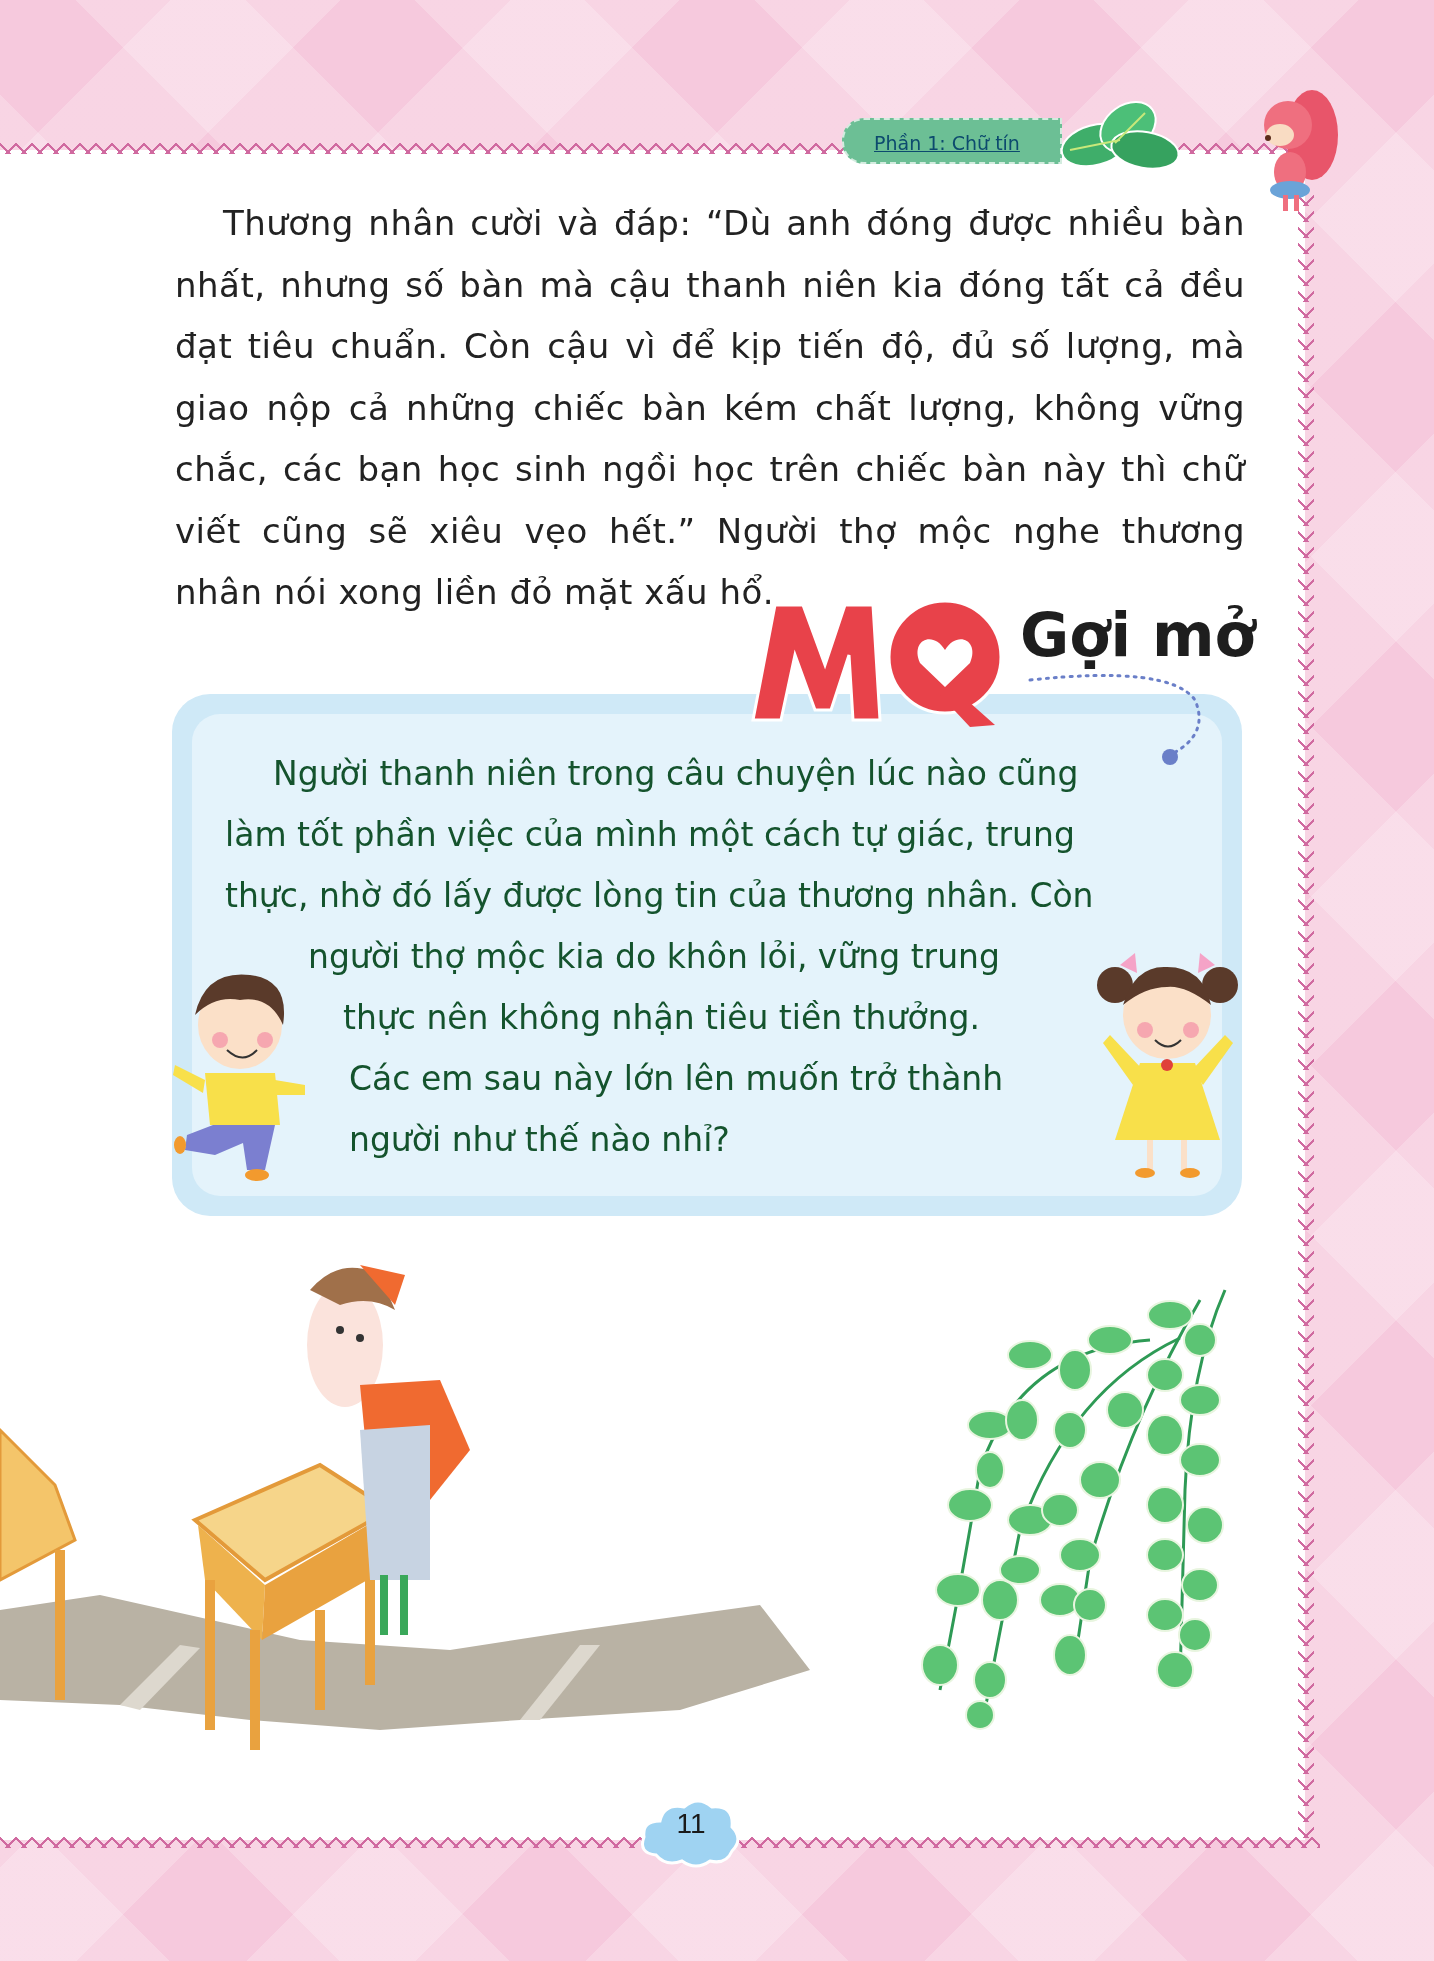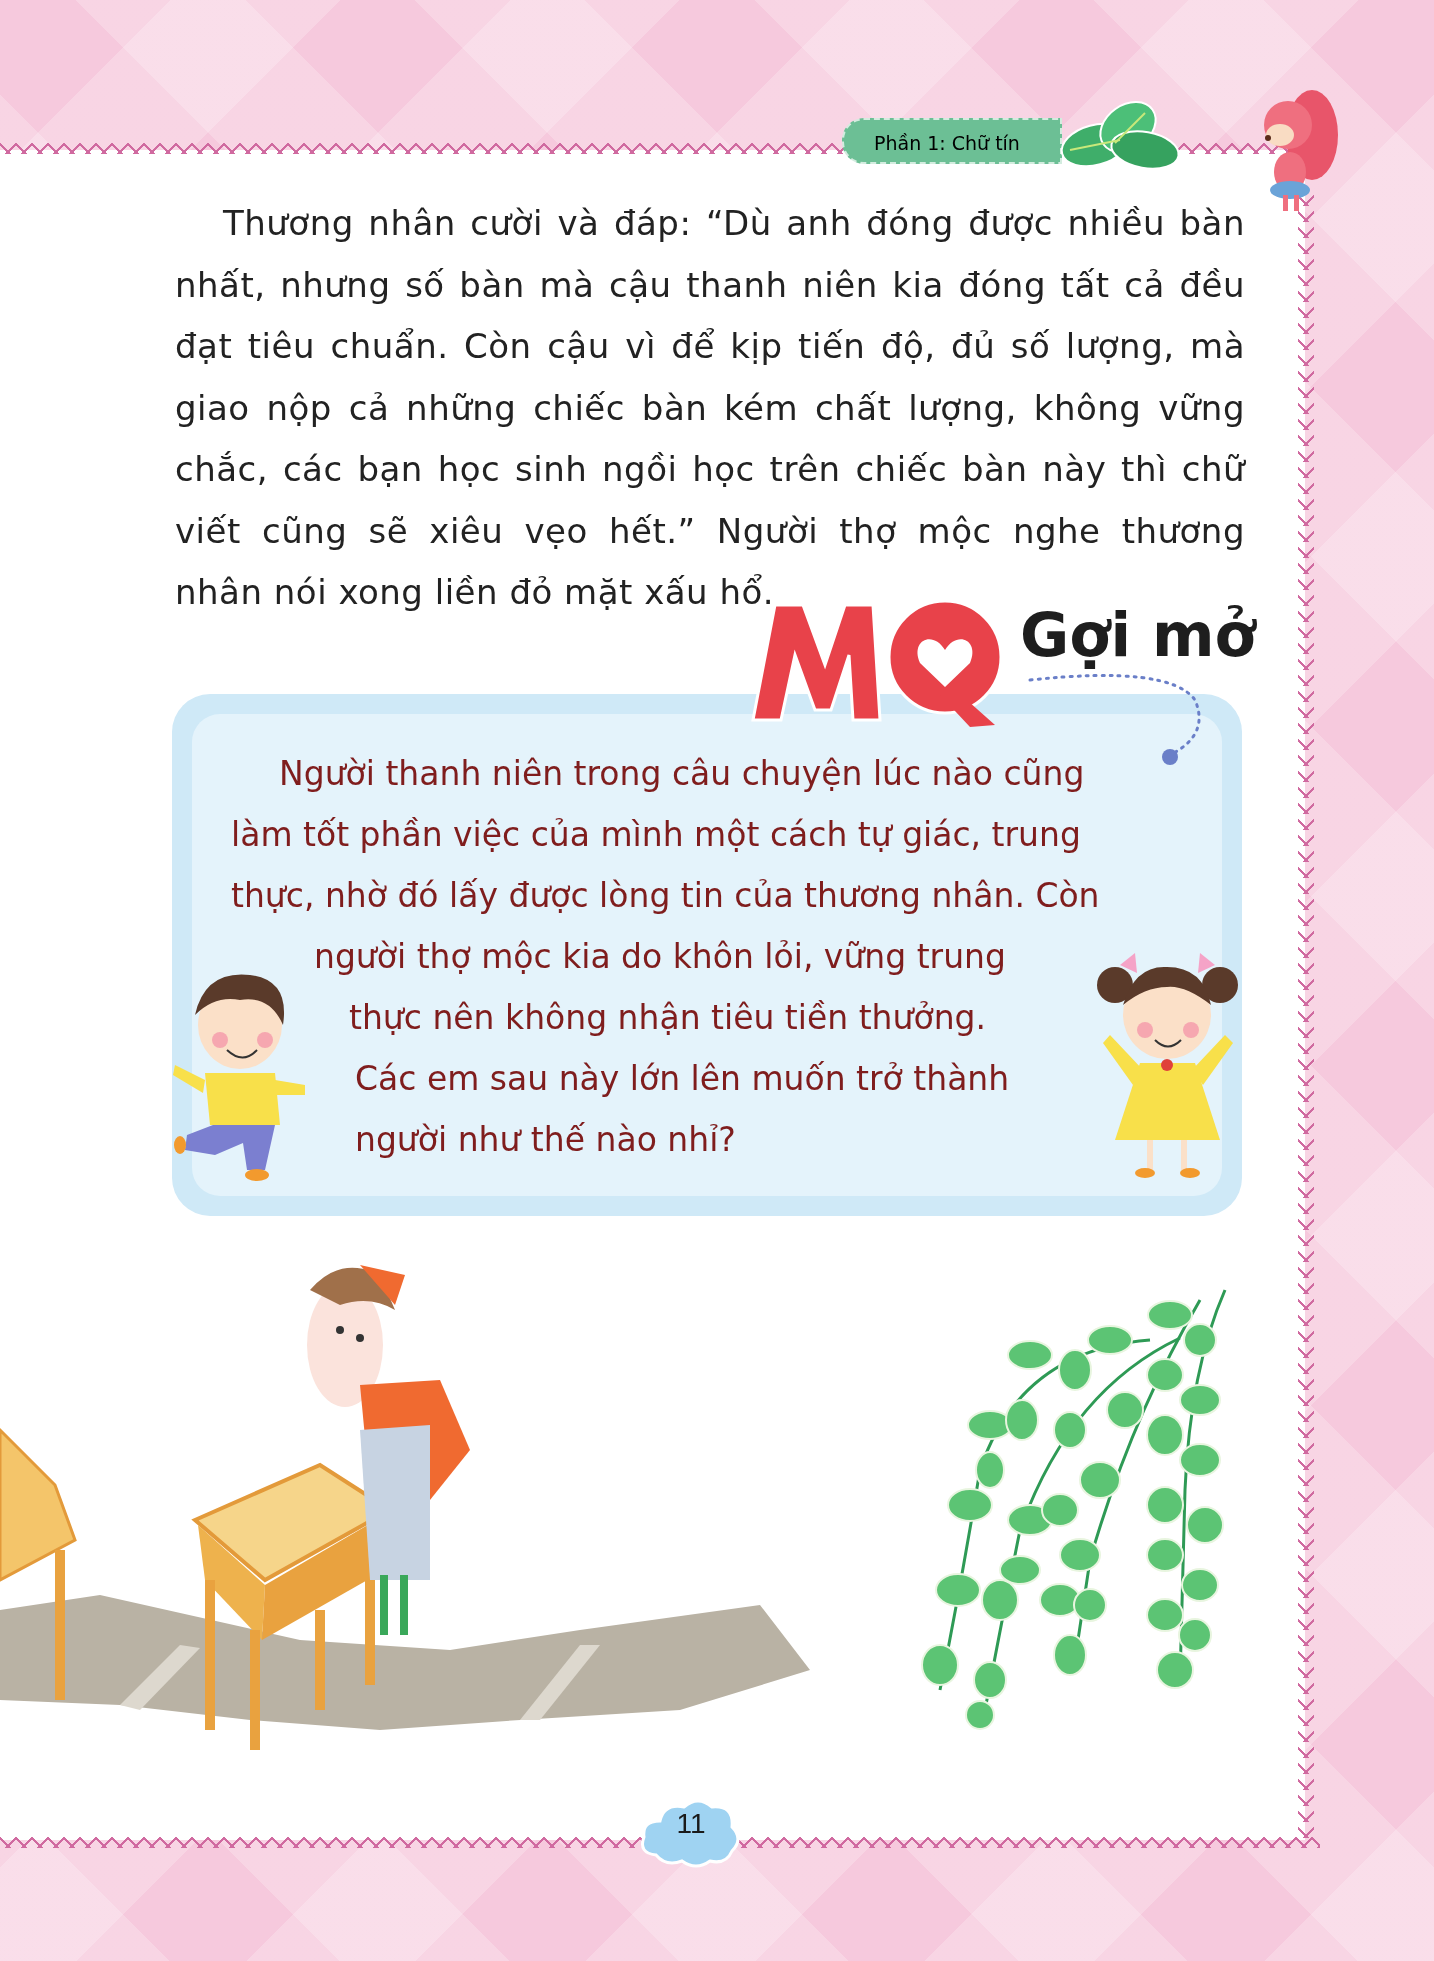--- a/index.html
+++ b/index.html
@@ -33,21 +33,21 @@
     position:absolute; left:1298px; top:190px; width:16px; height:1650px;
     background-image:
       linear-gradient(45deg, transparent 6px, #d06aa0 6px, #d06aa0 8px, transparent 8px),
       linear-gradient(-45deg, transparent 6px, #d06aa0 6px, #d06aa0 8px, transparent 8px);
     background-size:16px 16px;
   }
   .section-tag {
     position:absolute; left:842px; top:118px; width:220px; height:46px;
     background:#6cbf95; border-radius:22px 0 0 22px;
     border:2px dashed rgba(255,255,255,0.7);
-    color:#000000; font-size:19px; line-height:46px; padding-left:30px; box-sizing:border-box;
+    color:#0c4a6e; font-size:19px; line-height:46px; padding-left:30px; box-sizing:border-box;text-decoration:underline;
   }
   .leaves { position:absolute; left:1050px; top:95px; width:140px; height:80px; }
   .mascot { position:absolute; left:1250px; top:80px; width:90px; height:150px; }
   .body-text {
     position:absolute; left:175px; top:193px; width:1070px;
     font-size:34px; line-height:61.5px; color:#222;
     text-align:justify; letter-spacing:0.5px;
   }
   .body-text p { margin:0; text-indent:48px; }
   .mq-logo { position:absolute; left:745px; top:595px; width:270px; height:135px; }
@@ -59,21 +59,21 @@
   .hint-box {
     position:absolute; left:172px; top:694px; width:1070px; height:522px;
     background:#cfe9f7; border-radius:38px;
   }
   .hint-inner {
     position:absolute; left:20px; top:20px; right:20px; bottom:20px;
     background:#e4f3fb; border-radius:28px;
   }
   .hint-text {
     position:absolute; left:225px; top:743px; width:960px;
-    font-size:33px; line-height:61px; color:#7f1d1d;margin-left:6px;
+    font-size:33px; line-height:61px; color:#14532d;
   }
   .hint-text .ln { display:block; white-space:nowrap; }
   .boy { position:absolute; left:165px; top:955px; width:150px; height:230px; }
   .girl { position:absolute; left:1085px; top:945px; width:165px; height:240px; }
   .carpenter-scene { position:absolute; left:0; top:1250px; width:820px; height:500px; }
   .vines { position:absolute; left:900px; top:1270px; width:340px; height:460px; }
   .page-cloud { position:absolute; left:636px; top:1795px; width:110px; height:75px; }
   .page-num {
     position:absolute; left:636px; top:1808px; width:110px; text-align:center;
     font-size:28px; color:#1a1a1a; font-family:"Liberation Sans", sans-serif;

